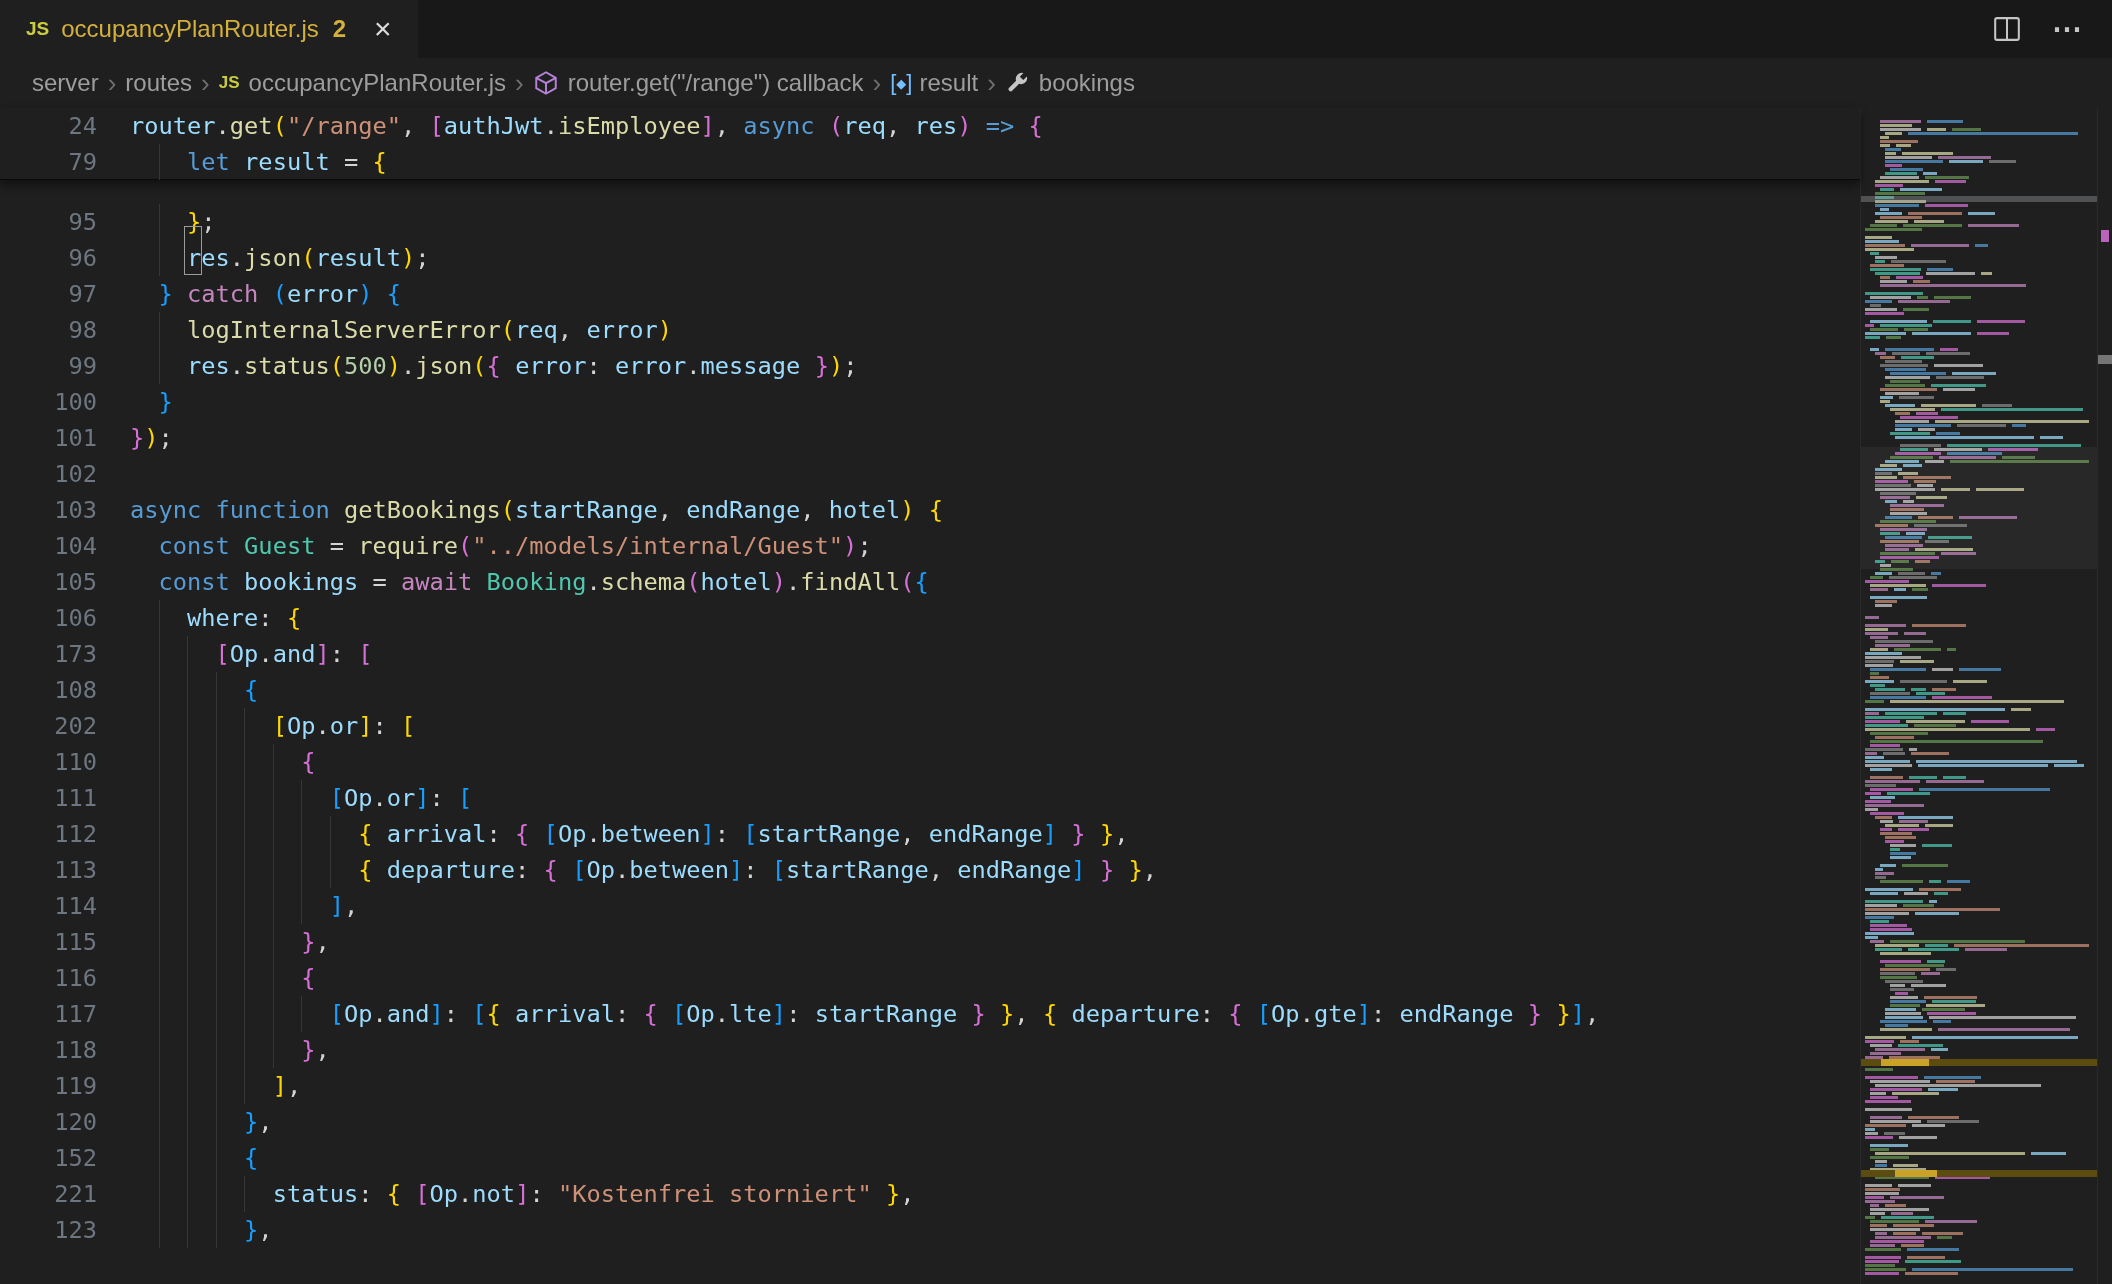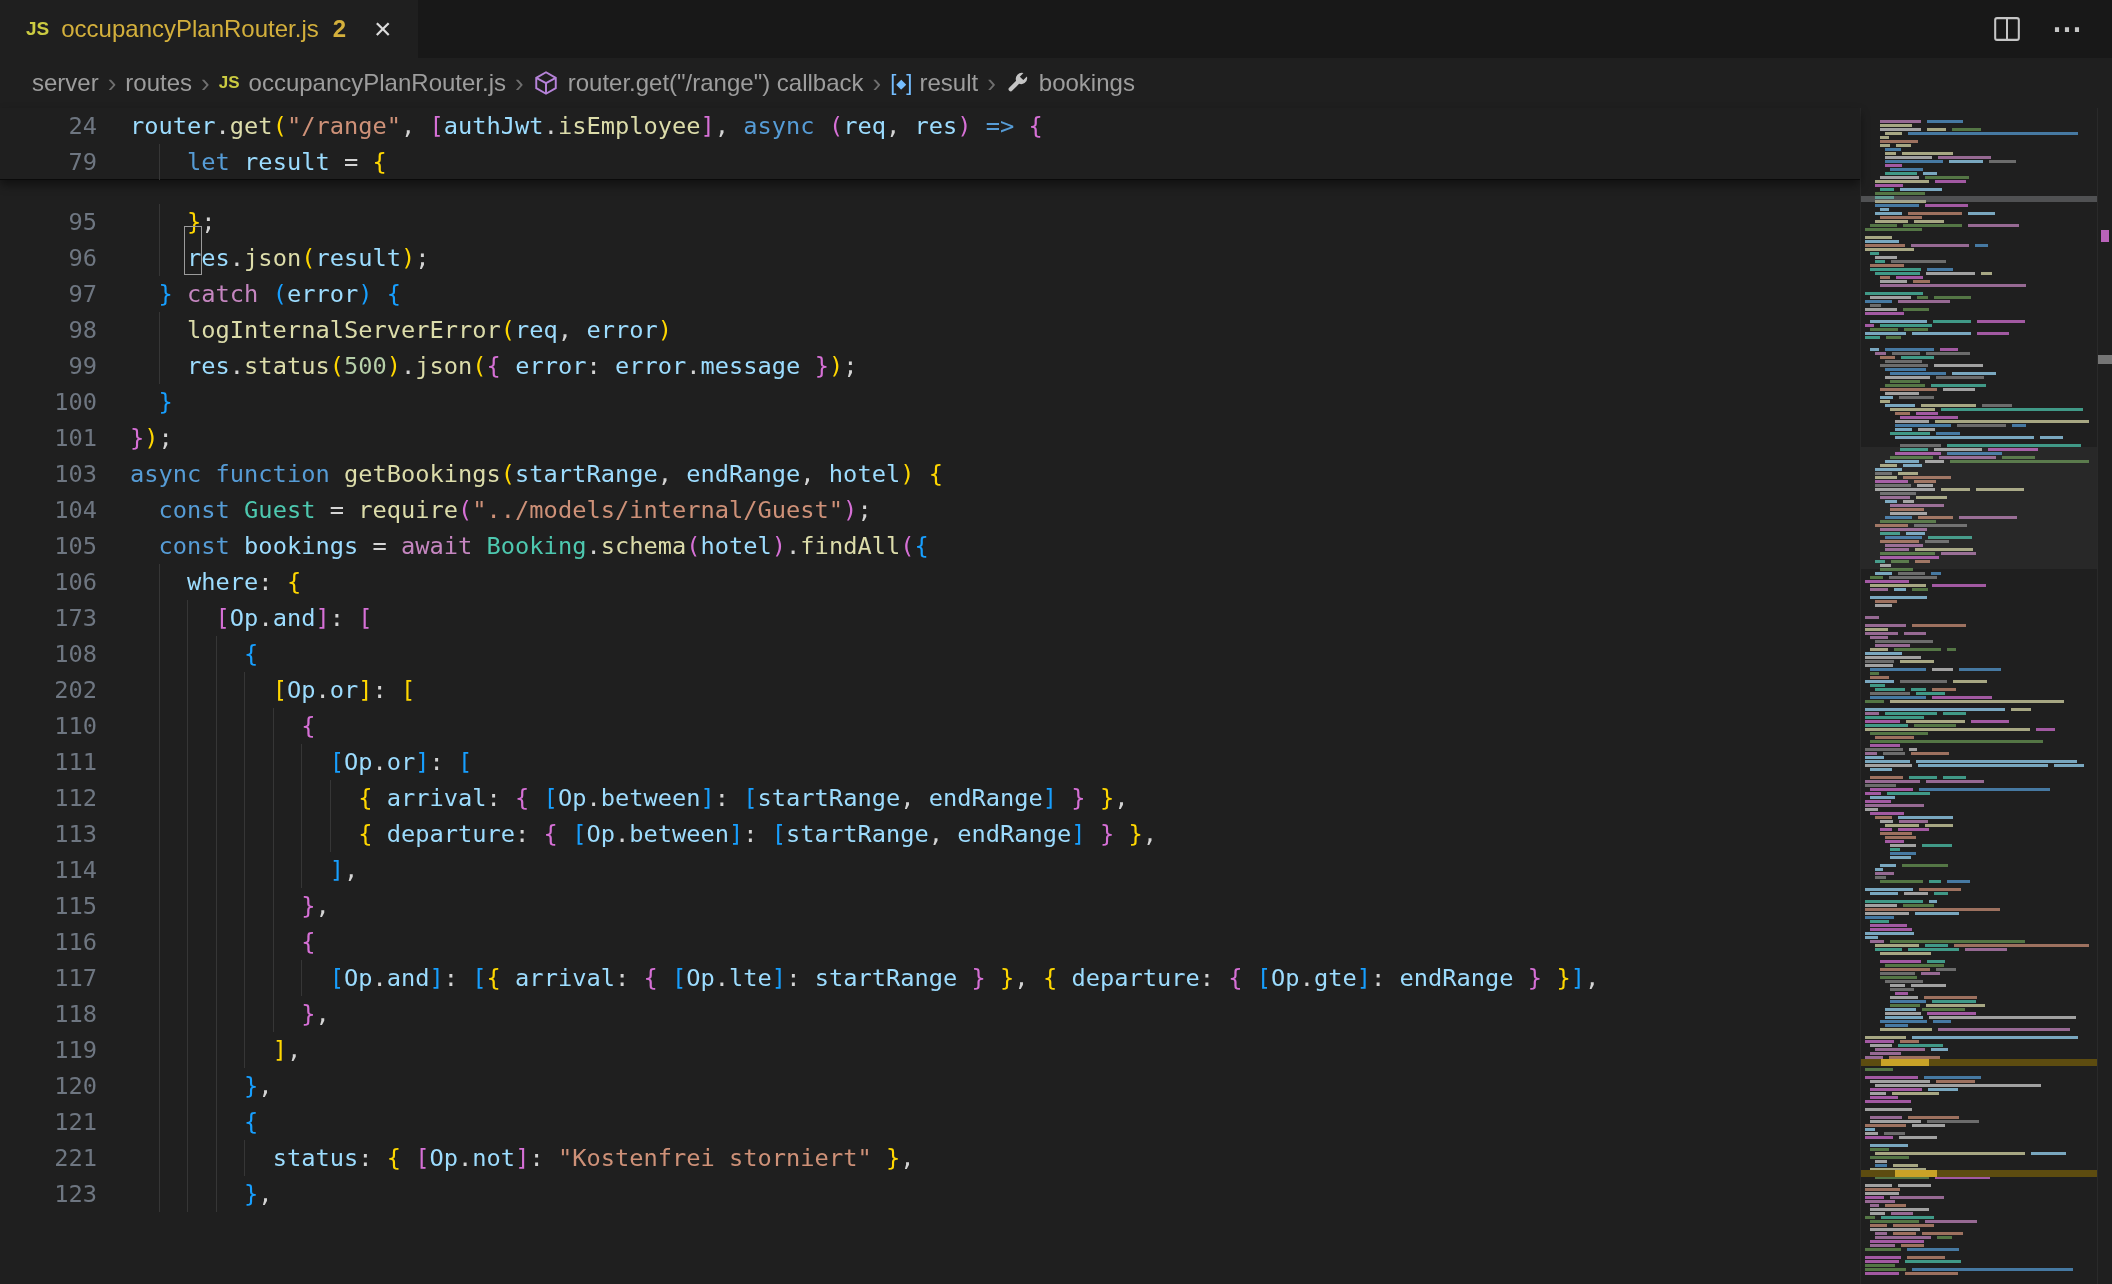--- a/index.html
+++ b/index.html
@@ -144,20 +144,24 @@
           </div>
           <div class="code-row">
             <div class="ln">100</div>
             <div class="lc"><span style="color: rgb(212, 212, 212);">  </span><span style="color: rgb(23, 159, 255);">}</span></div>
           </div>
           <div class="code-row">
             <div class="ln">101</div>
             <div class="lc"><span style="color: rgb(214, 112, 214);">}</span><span style="color: rgb(255, 215, 0);">)</span><span style="color: rgb(212, 212, 212);">;</span></div>
           </div>
           <div class="code-row">
+            <div class="ln">102</div>
+            <div class="lc"></div>
+          </div>
+          <div class="code-row">
             <div class="ln">103</div>
             <div class="lc"><span style="color: rgb(86, 156, 214);">async</span><span style="color: rgb(212, 212, 212);"> </span><span style="color: rgb(86, 156, 214);">function</span><span style="color: rgb(212, 212, 212);"> </span><span style="color: rgb(220, 220, 170);">getBookings</span><span style="color: rgb(255, 215, 0);">(</span><span style="color: rgb(156, 220, 254);">startRange</span><span style="color: rgb(212, 212, 212);">, </span><span style="color: rgb(156, 220, 254);">endRange</span><span style="color: rgb(212, 212, 212);">, </span><span style="color: rgb(156, 220, 254);">hotel</span><span style="color: rgb(255, 215, 0);">)</span><span style="color: rgb(212, 212, 212);"> </span><span style="color: rgb(255, 215, 0);">{</span></div>
           </div>
           <div class="code-row">
             <div class="ln">104</div>
             <div class="lc"><span style="color: rgb(212, 212, 212);">  </span><span style="color: rgb(86, 156, 214);">const</span><span style="color: rgb(212, 212, 212);"> </span><span style="color: rgb(78, 201, 176);">Guest</span><span style="color: rgb(212, 212, 212);"> = </span><span style="color: rgb(220, 220, 170);">require</span><span style="color: rgb(214, 112, 214);">(</span><span style="color: rgb(206, 145, 120);">"../models/internal/Guest"</span><span style="color: rgb(214, 112, 214);">)</span><span style="color: rgb(212, 212, 212);">;</span></div>
           </div>
           <div class="code-row">
             <div class="ln">105</div>
             <div class="lc"><span style="color: rgb(212, 212, 212);">  </span><span style="color: rgb(86, 156, 214);">const</span><span style="color: rgb(212, 212, 212);"> </span><span style="color: rgb(156, 220, 254);">bookings</span><span style="color: rgb(212, 212, 212);"> = </span><span style="color: rgb(197, 134, 192);">await</span><span style="color: rgb(212, 212, 212);"> </span><span style="color: rgb(78, 201, 176);">Booking</span><span style="color: rgb(212, 212, 212);">.</span><span style="color: rgb(220, 220, 170);">schema</span><span style="color: rgb(214, 112, 214);">(</span><span style="color: rgb(156, 220, 254);">hotel</span><span style="color: rgb(214, 112, 214);">)</span><span style="color: rgb(212, 212, 212);">.</span><span style="color: rgb(220, 220, 170);">findAll</span><span style="color: rgb(214, 112, 214);">(</span><span style="color: rgb(23, 159, 255);">{</span></div>
@@ -216,21 +220,21 @@
           </div>
           <div class="code-row">
             <div class="ln">119</div>
             <div class="lc"><span style="color: rgb(212, 212, 212);">          </span><span style="color: rgb(255, 215, 0);">]</span><span style="color: rgb(212, 212, 212);">,</span><div class="guide" style="left: 28.54px;"></div><div class="guide" style="left: 57.08px;"></div><div class="guide" style="left: 85.62px;"></div><div class="guide" style="left: 114.16px;"></div></div>
           </div>
           <div class="code-row">
             <div class="ln">120</div>
             <div class="lc"><span style="color: rgb(212, 212, 212);">        </span><span style="color: rgb(23, 159, 255);">}</span><span style="color: rgb(212, 212, 212);">,</span><div class="guide" style="left: 28.54px;"></div><div class="guide" style="left: 57.08px;"></div><div class="guide" style="left: 85.62px;"></div></div>
           </div>
           <div class="code-row">
-            <div class="ln">121</div>
+            <div class="ln">152</div>
             <div class="lc"><span style="color: rgb(212, 212, 212);">        </span><span style="color: rgb(23, 159, 255);">{</span><div class="guide" style="left: 28.54px;"></div><div class="guide" style="left: 57.08px;"></div><div class="guide" style="left: 85.62px;"></div></div>
           </div>
           <div class="code-row">
             <div class="ln">221</div>
             <div class="lc"><span style="color: rgb(212, 212, 212);">          </span><span style="color: rgb(156, 220, 254);">status</span><span style="color: rgb(212, 212, 212);">: </span><span style="color: rgb(255, 215, 0);">{</span><span style="color: rgb(212, 212, 212);"> </span><span style="color: rgb(214, 112, 214);">[</span><span style="color: rgb(156, 220, 254);">Op</span><span style="color: rgb(212, 212, 212);">.</span><span style="color: rgb(156, 220, 254);">not</span><span style="color: rgb(214, 112, 214);">]</span><span style="color: rgb(212, 212, 212);">: </span><span style="color: rgb(206, 145, 120);">"Kostenfrei storniert"</span><span style="color: rgb(212, 212, 212);"> </span><span style="color: rgb(255, 215, 0);">}</span><span style="color: rgb(212, 212, 212);">,</span><div class="guide" style="left: 28.54px;"></div><div class="guide" style="left: 57.08px;"></div><div class="guide" style="left: 85.62px;"></div><div class="guide" style="left: 114.16px;"></div></div>
           </div>
           <div class="code-row">
             <div class="ln">123</div>
             <div class="lc"><span style="color: rgb(212, 212, 212);">        </span><span style="color: rgb(23, 159, 255);">}</span><span style="color: rgb(212, 212, 212);">,</span><div class="guide" style="left: 28.54px;"></div><div class="guide" style="left: 57.08px;"></div><div class="guide" style="left: 85.62px;"></div></div>
           </div>

